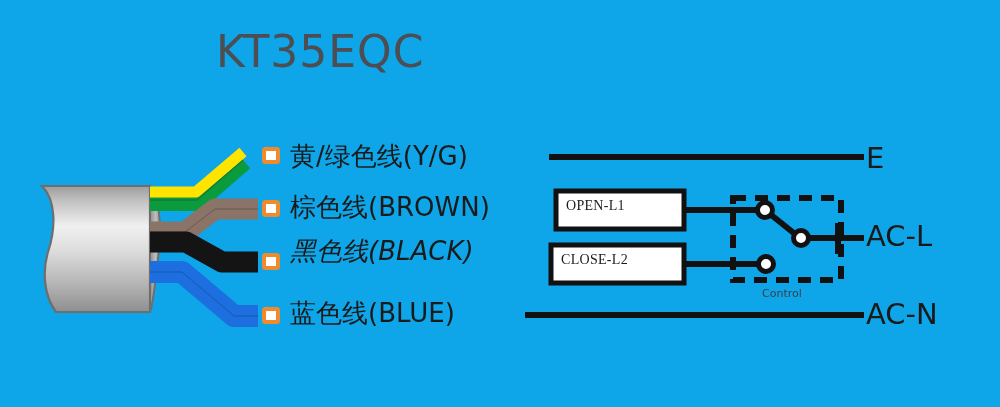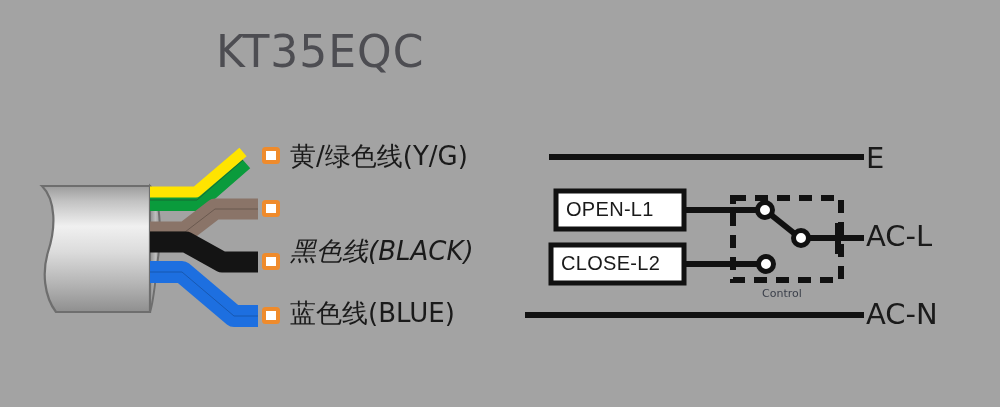--- a/index.html
+++ b/index.html
@@ -1,21 +1,21 @@
 <!DOCTYPE html>
 <html><head>
 <meta charset="utf-8">
 <title>KT35EQC Wiring Diagram</title>
 <style>
   html,body{margin:0;padding:0;background:#ffffff;}
   body{
     width:1000px;height:407px;position:relative;overflow:hidden;
     font-family:"Liberation Sans","DejaVu Sans",sans-serif;
   }
-  #stage{position:absolute;left:0;top:0;width:1000px;height:407px;background:#a3a3a3;}
+  #stage{position:absolute;left:0;top:0;width:1000px;height:407px;background:#0ea5e9;}
   #diagram-svg{position:absolute;left:0;top:0;width:1000px;height:407px;display:block;}
 
   
   .txt{position:absolute;white-space:nowrap;line-height:1;}
 
   #title-text{
     left:216px;top:30px;
     font-size:44px;letter-spacing:1px;
     color:#4d4d52;
     font-family:"DejaVu Sans","Liberation Sans",sans-serif;
@@ -24,22 +24,22 @@
   .wire-label{
     font-size:26px;color:#1a1a1a;
     font-family:"DejaVu Sans","Liberation Sans",sans-serif;
   }
   #label-yg{left:290px;top:143px;}
   #label-brown{left:290px;top:194px;}
   #label-black{left:290px;top:238px;font-style:italic;}
   #label-blue{left:290px;top:300px;}
 
   .box-text{
-    font-size:20px;color:#1a1a1a;letter-spacing:.3px;
-    font-family:Liberation Sans, sans-serif;
+    font-size:14px;color:#1a1a1a;letter-spacing:.3px;
+    font-family:Liberation Serif, serif;
   }
   #text-open-l1{left:566px;top:199px;}
   #text-close-l2{left:561px;top:253px;}
 
   #label-control{
     left:762px;top:288px;font-size:11px;color:#3a3f4a;
     font-family:"DejaVu Sans","Liberation Sans",sans-serif;
   }
 
   .term-label{
@@ -138,20 +138,21 @@
     </g>
 
     <line x1="808" y1="238" x2="864" y2="238" stroke="#111111" stroke-width="6"></line>
 
     <line x1="838" y1="223" x2="838" y2="254" stroke="#111111" stroke-width="6"></line>
   </svg>
 
   <div class="txt" id="title-text">KT35EQC</div>
 
   <div class="txt wire-label" id="label-yg">黄/绿色线(Y/G)</div>
+  <div class="txt wire-label" id="label-brown">棕色线(BROWN)</div>
   <div class="txt wire-label" id="label-black">黑色线(BLACK)</div>
   <div class="txt wire-label" id="label-blue">蓝色线(BLUE)</div>
 
   <div class="txt box-text" id="text-open-l1">OPEN-L1</div>
   <div class="txt box-text" id="text-close-l2">CLOSE-L2</div>
 
   <div class="txt" id="label-control">Control</div>
 
   <div class="txt term-label" id="label-e">E</div>
   <div class="txt term-label" id="label-acl">AC-L</div>

